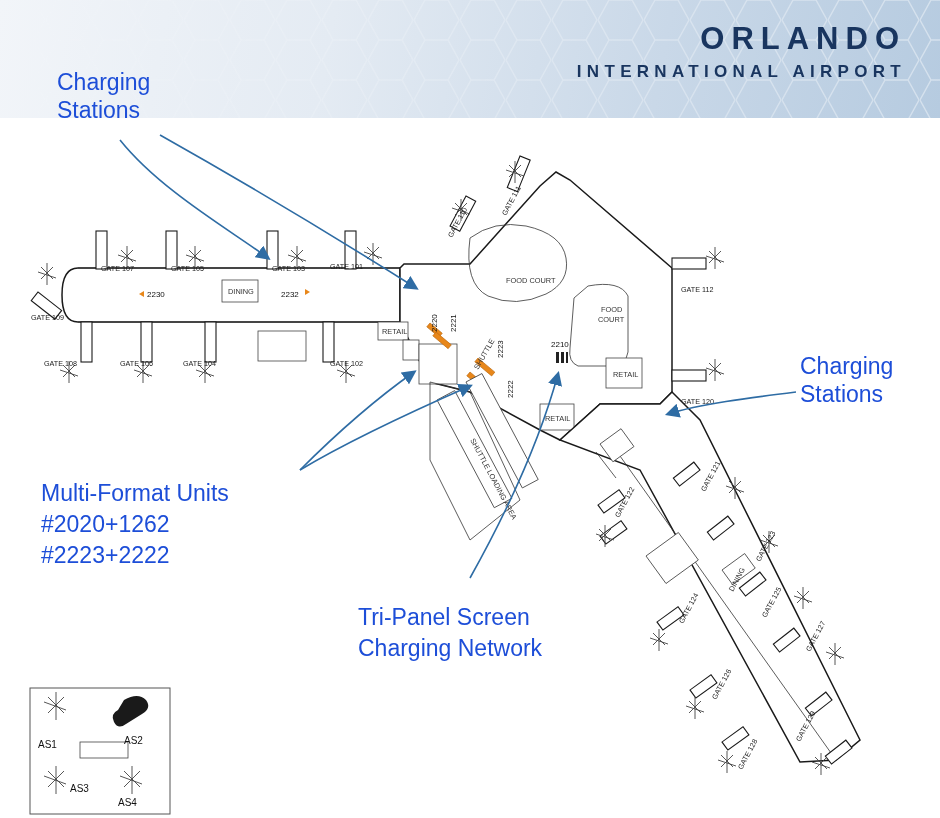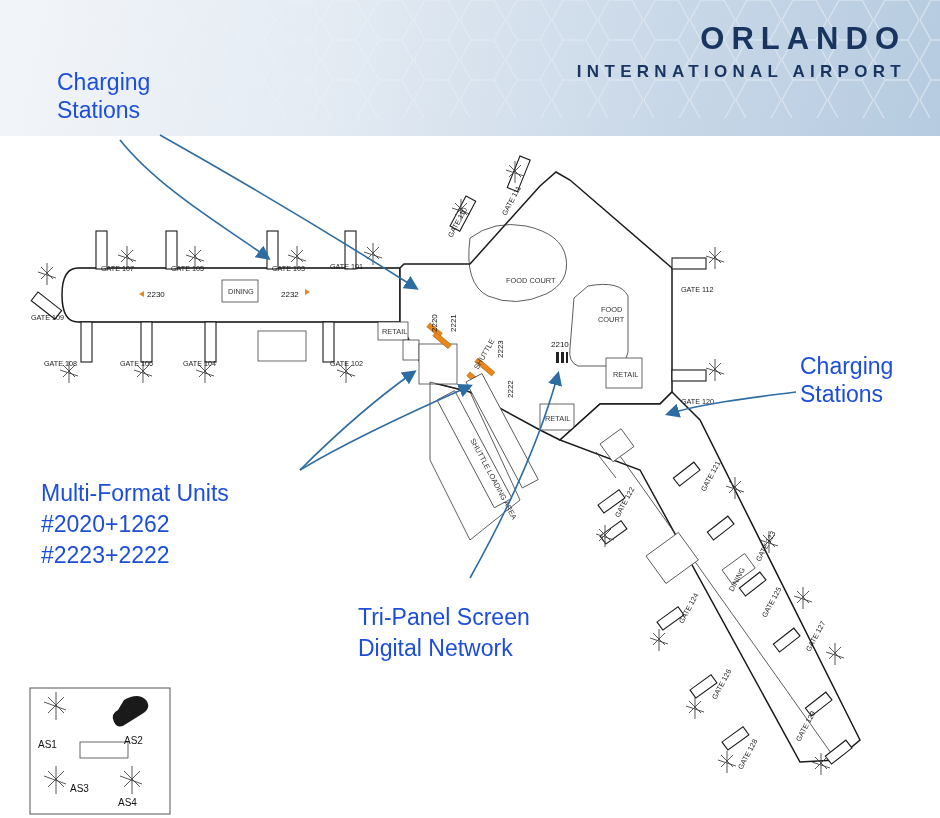--- a/index.html
+++ b/index.html
@@ -7,21 +7,21 @@
     width:940px;height:818px;
     background:#ffffff;
     font-family:"Liberation Sans", sans-serif;
     overflow:hidden;
     position:relative;
   }
   #root{position:relative;width:940px;height:818px;}
 
   
   .header{
-    position:absolute;left:0;top:0;width:940px;height:136px;
+    position:absolute;left:0;top:0;width:940px;height:118px;
     background:linear-gradient(100deg,#f2f5f9 0%,#e4ebf3 35%,#c9d8e8 70%,#b6cbe0 100%);
     overflow:hidden;
   }
   .hexpattern{position:absolute;inset:0;opacity:.55;}
   .brand{
     position:absolute;right:34px;top:22px;text-align:right;
     color:#1f3864;
   }
   .brand .line1{
     font-size:31px;letter-spacing:7px;font-weight:bold;color:#19355f;
@@ -89,21 +89,21 @@
   </div>
 
   <div class="callout" id="callout-charging-1">Charging
 Stations</div>
   <div class="callout" id="callout-charging-2">Charging
 Stations</div>
   <div class="callout" id="callout-multiformat">Multi-Format Units
 #2020+1262
 #2223+2222</div>
   <div class="callout" id="callout-tripanel">Tri-Panel Screen
-Digital Network</div>
+Charging Network</div>
 
   <svg id="map" viewBox="0 0 940 818">
     <defs>
       <marker id="ah" markerWidth="9" markerHeight="9" refX="7" refY="4.5" orient="auto">
         <path d="M0,0 L9,4.5 L0,9 Z" class="arrowhead"></path>
       </marker>
     </defs>
 
     <g>
       <path class="wall" d="M78,268 Q62,268 62,295 Q62,322 78,322 L400,322 L400,268 Z"></path>

